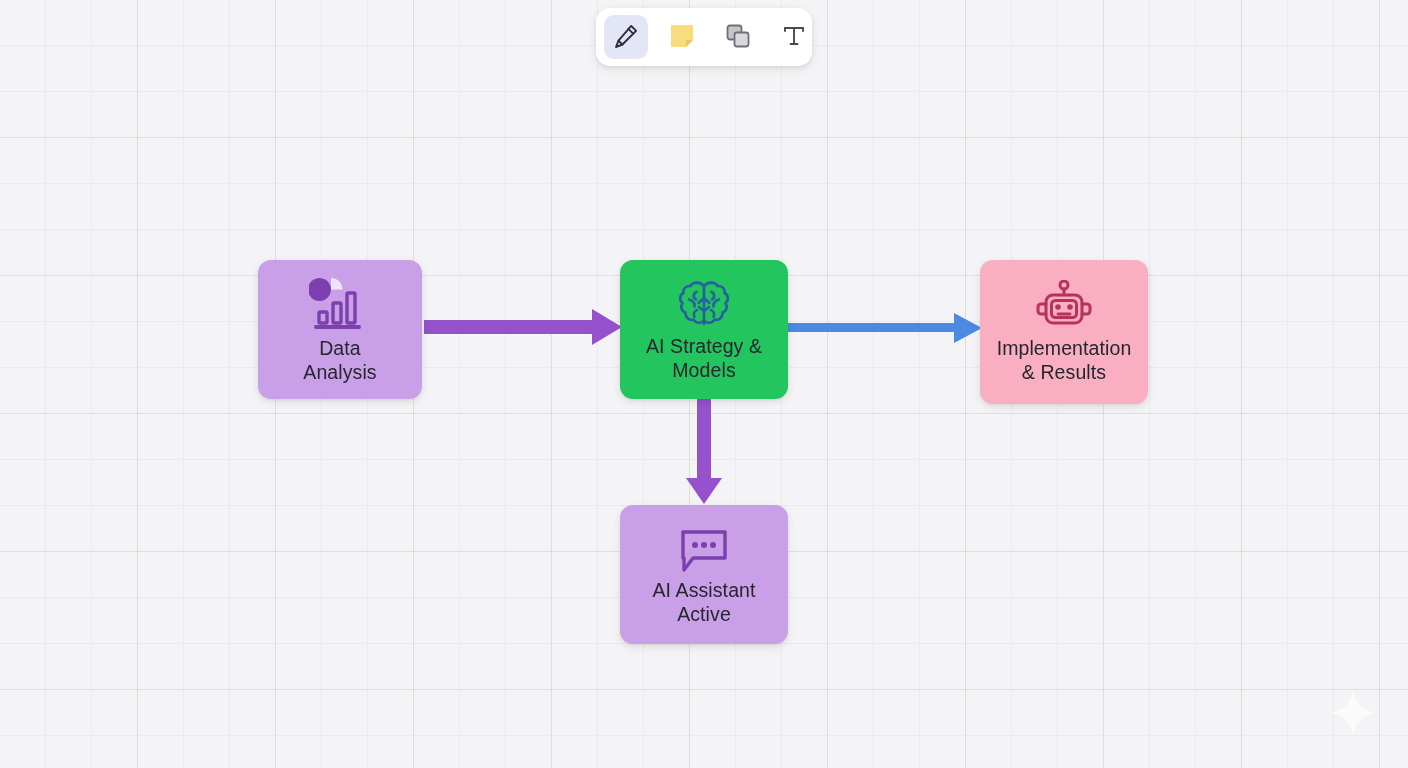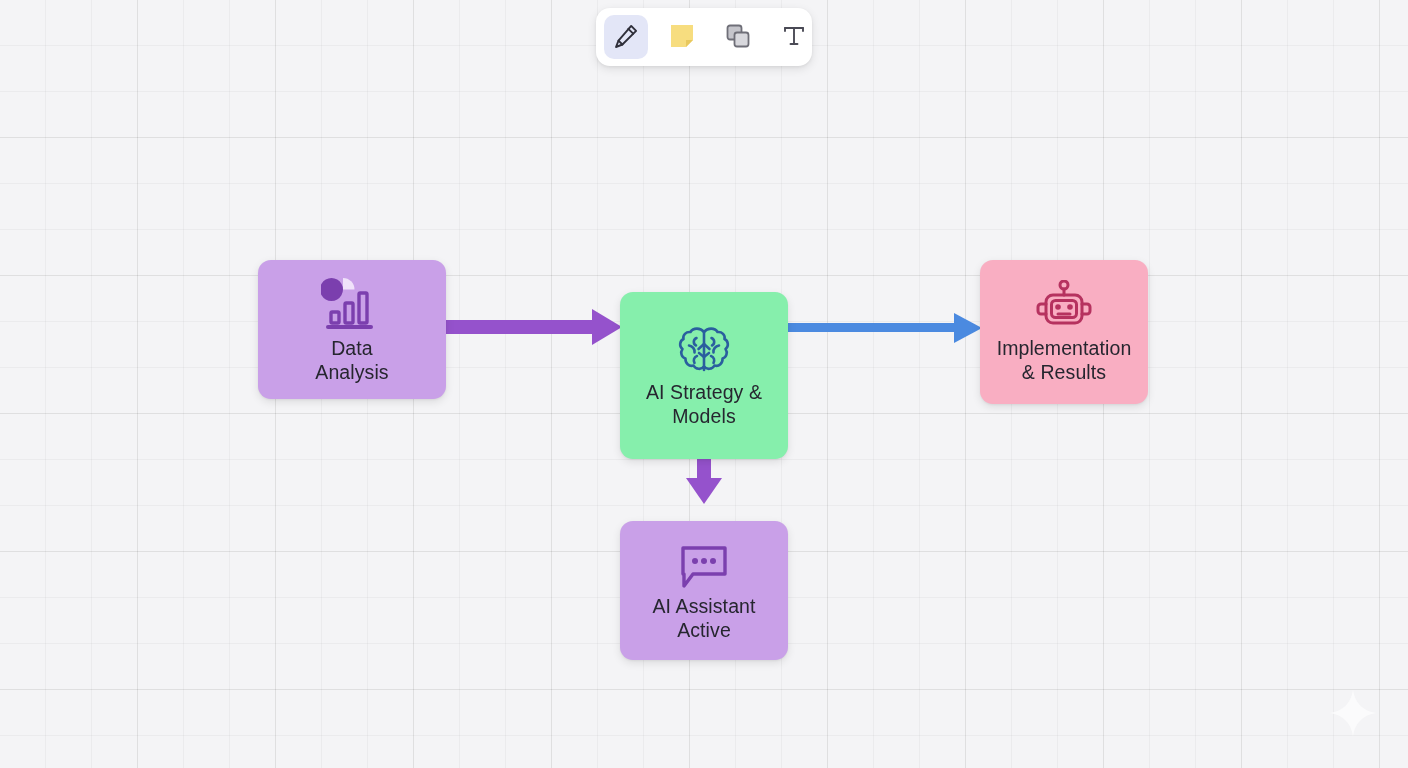--- a/index.html
+++ b/index.html
@@ -62,24 +62,24 @@
   .card .label {
     font-size:19.5px;
     line-height:24px;
     text-align:center;
     color:#26262f;
     letter-spacing:0.1px;
     padding:0 6px;
     white-space:pre-line;
   }
 
-  #card-data       { left:258px;  top:260px; width:188px; height:139px; background:#c9a0e8; }
-  #card-strategy   { left:620px;  top:260px; width:168px; height:167px; background:#86efac;margin-top:32px; }
+  #card-data       { left:258px;  top:260px; width:164px; height:139px; background:#c9a0e8; }
+  #card-strategy   { left:620px;  top:260px; width:168px; height:139px; background:#22c55e; }
   #card-implement  { left:980px;  top:260px; width:168px; height:144px; background:#f9aec2; }
-  #card-assistant  { left:620px;  top:505px; width:168px; height:139px; background:#c9a0e8;margin-top:16px; }
+  #card-assistant  { left:620px;  top:505px; width:168px; height:139px; background:#c9a0e8; }
 
   
   .arrow { position:absolute; }
   #arrow-data-strategy   { left:424px; top:306px; }
   #arrow-strategy-impl   { left:786px; top:311px; }
   #arrow-strategy-assist { left:682px; top:396px; }
 
   
   #sparkle { position:absolute; left:1328px; top:688px; }
 </style>

